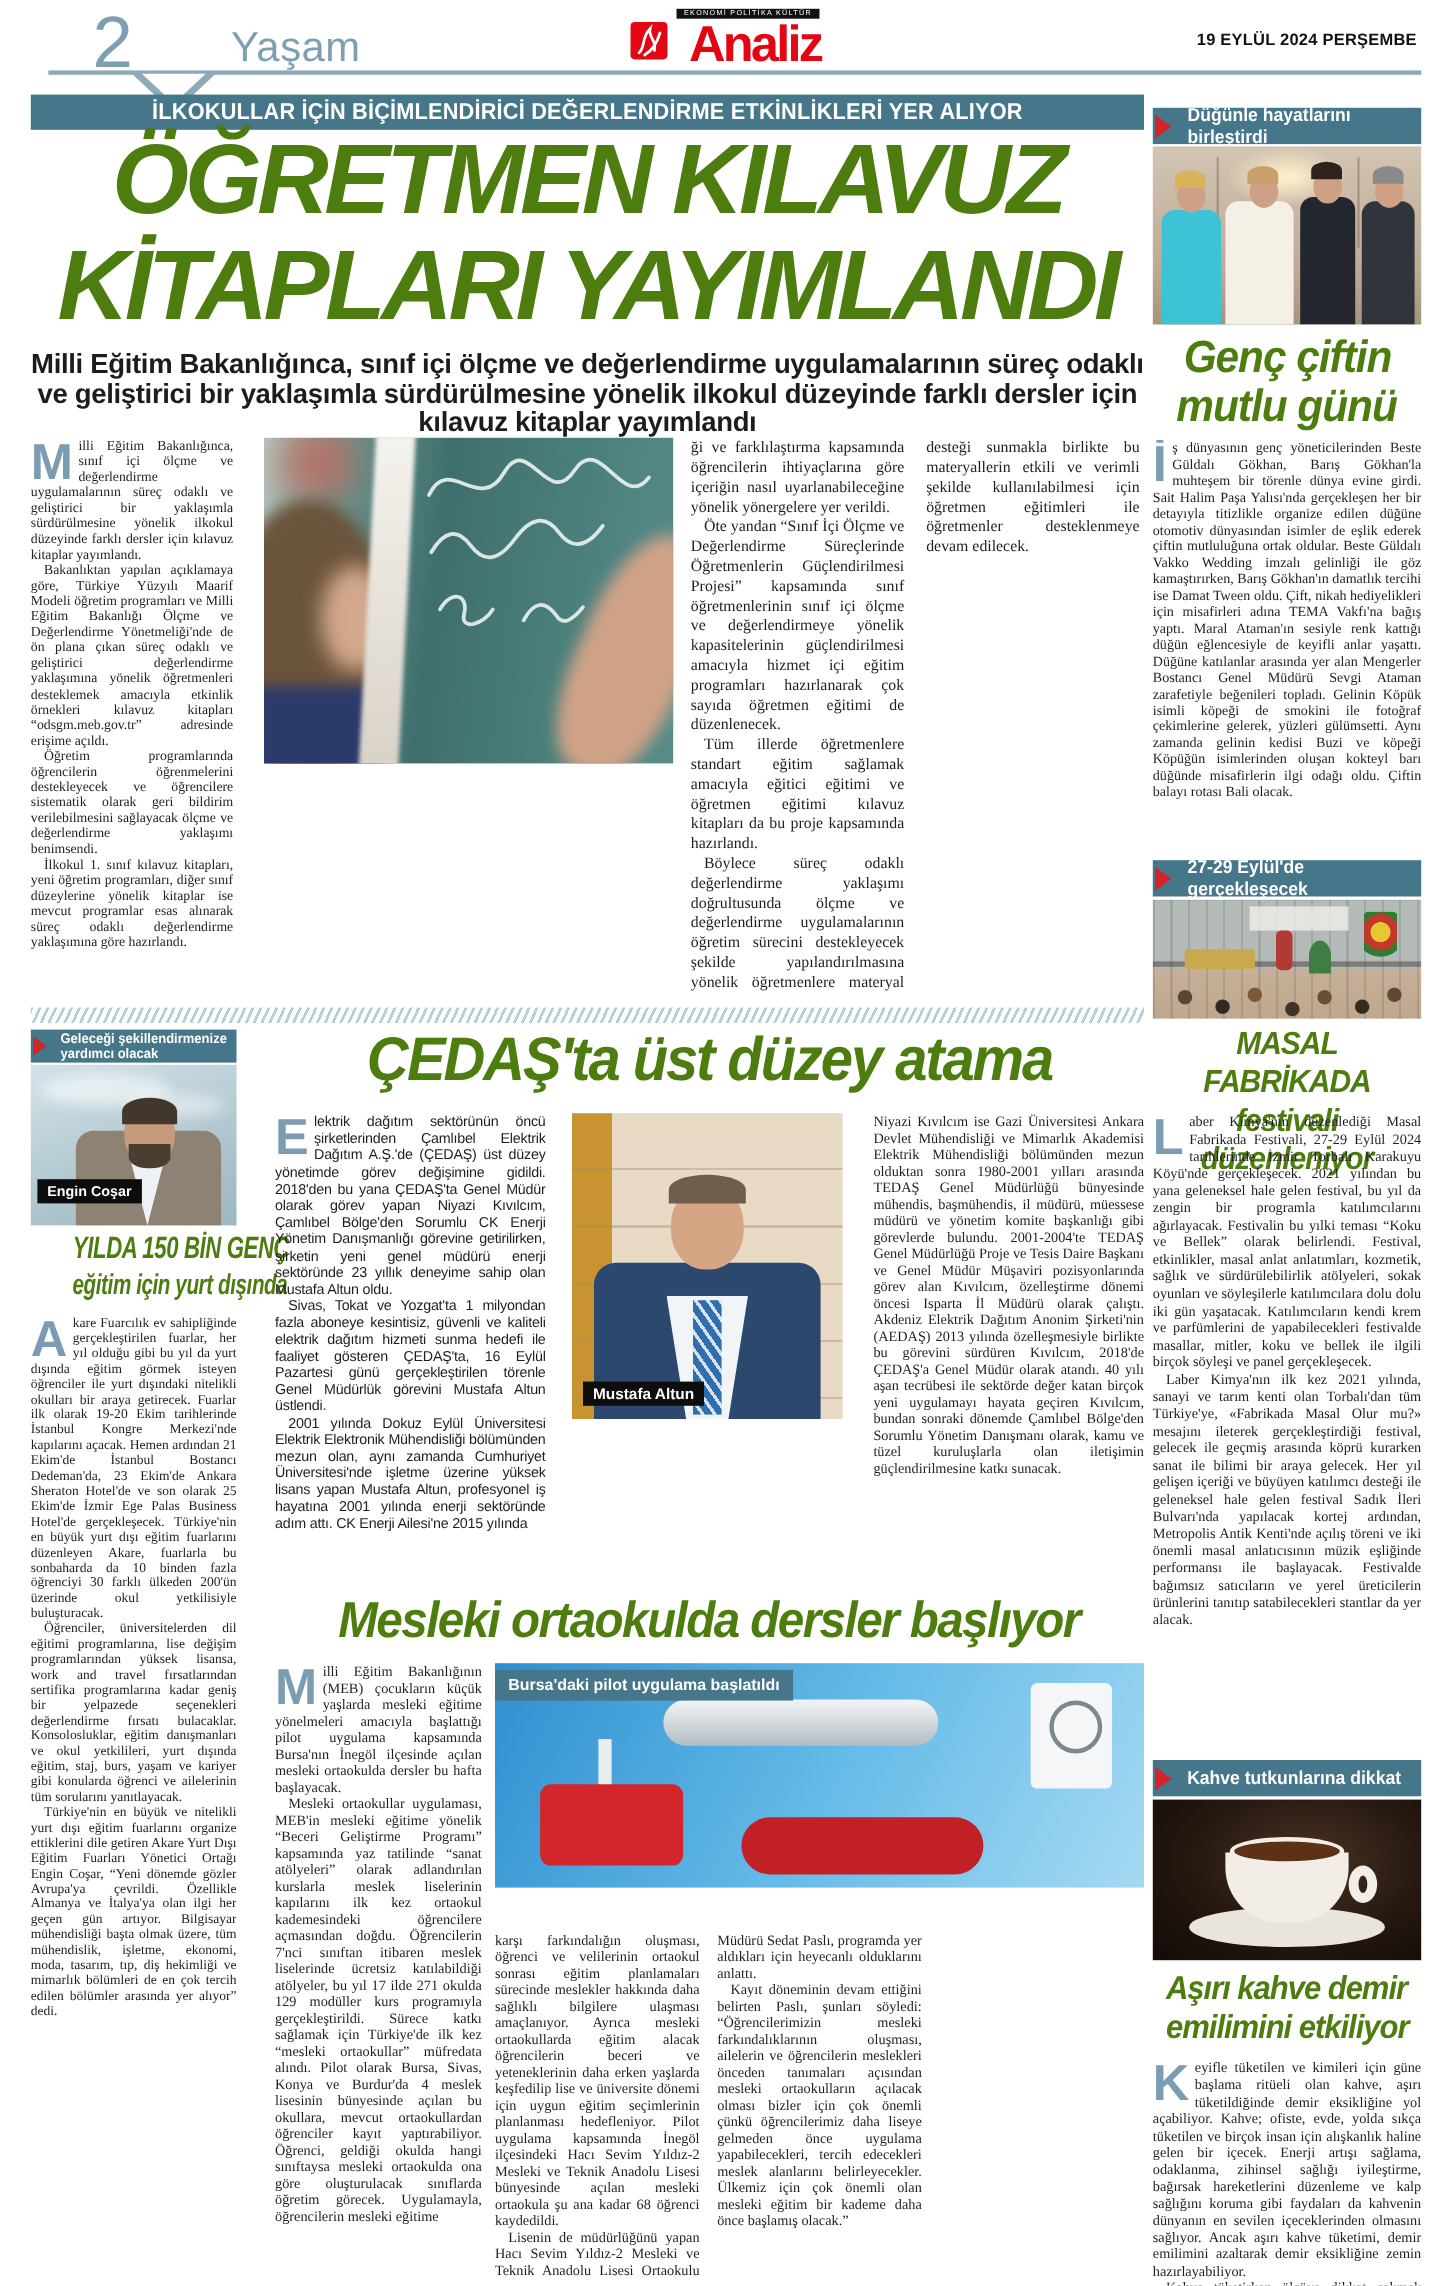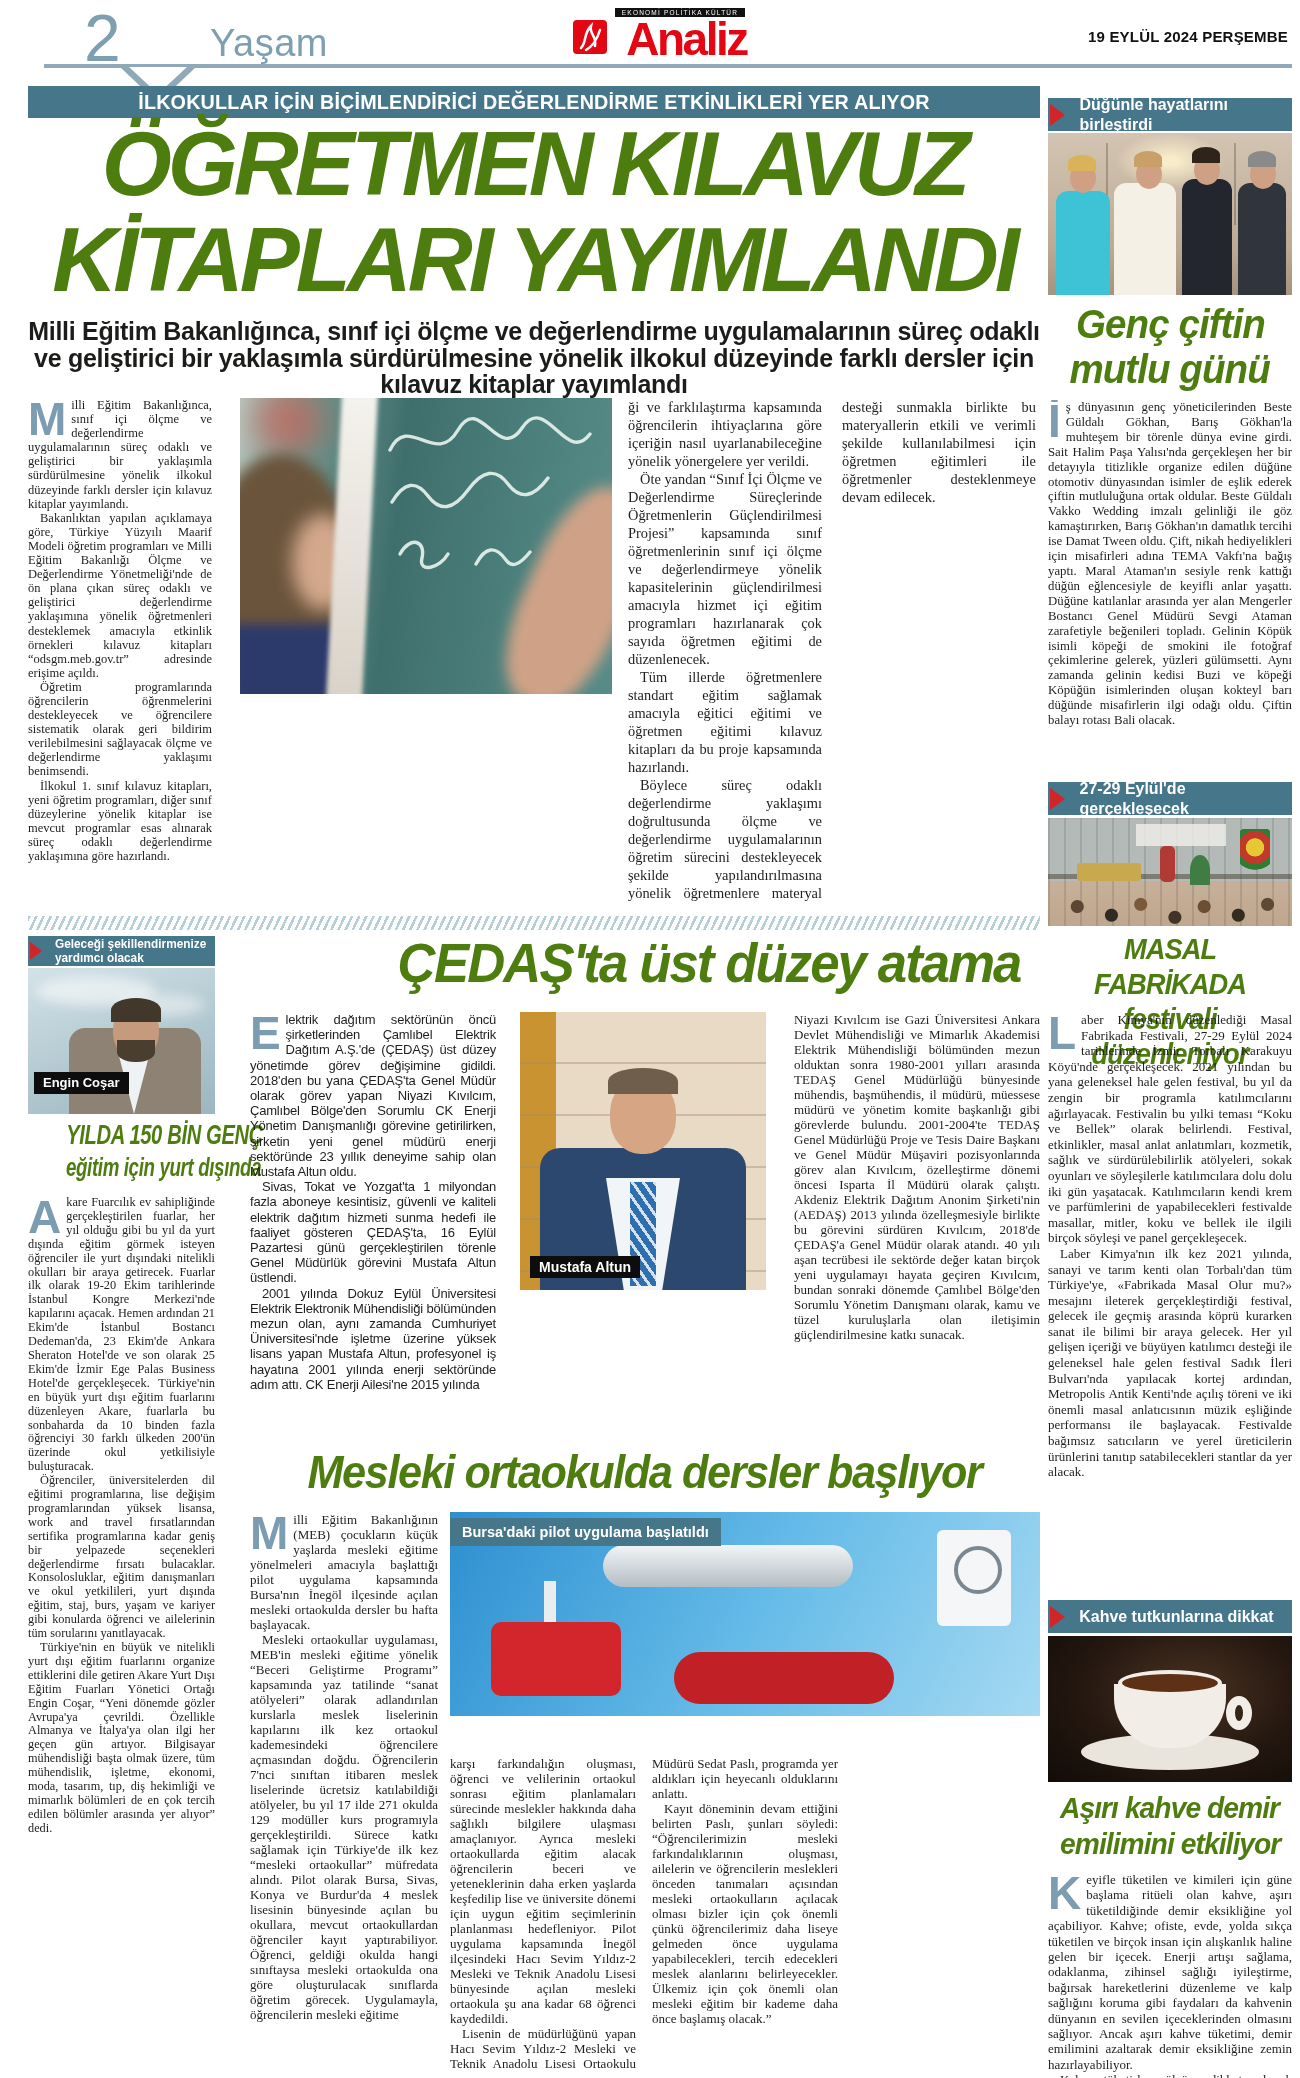--- a/index.html
+++ b/index.html
@@ -207,21 +207,21 @@
 <div class="abs hl" style="left:28px; top:1118px; width:187px;">
   <div style="font-size:28px; font-weight:800; line-height:34px; letter-spacing:-0.5px; white-space:nowrap;"><span class="cond7">YILDA 150 BİN GENÇ</span></div>
   <div style="font-size:26px; font-weight:600; line-height:30px; letter-spacing:-0.5px; white-space:nowrap;"><span class="cond7">eğitim için yurt dışında</span></div>
 </div>
 <div class="abs btxt dc" style="left:28px; top:1196px; width:187px; height:876px; font-size:12.3px; line-height:13.9px;">
     <p>Akare Fuarcılık ev sahipliğinde gerçekleştirilen fuarlar, her yıl olduğu gibi bu yıl da yurt dışında eğitim görmek isteyen öğrenciler ile yurt dışındaki nitelikli okulları bir araya getirecek. Fuarlar ilk olarak 19-20 Ekim tarihlerinde İstanbul Kongre Merkezi'nde kapılarını açacak. Hemen ardından 21 Ekim'de İstanbul Bostancı Dedeman'da, 23 Ekim'de Ankara Sheraton Hotel'de ve son olarak 25 Ekim'de İzmir Ege Palas Business Hotel'de gerçekleşecek. Türkiye'nin en büyük yurt dışı eğitim fuarlarını düzenleyen Akare, fuarlarla bu sonbaharda da 10 binden fazla öğrenciyi 30 farklı ülkeden 200'ün üzerinde okul yetkilisiyle buluşturacak.</p>
     <p>Öğrenciler, üniversitelerden dil eğitimi programlarına, lise değişim programlarından yüksek lisansa, work and travel fırsatlarından sertifika programlarına kadar geniş bir yelpazede seçenekleri değerlendirme fırsatı bulacaklar. Konsolosluklar, eğitim danışmanları ve okul yetkilileri, yurt dışında eğitim, staj, burs, yaşam ve kariyer gibi konularda öğrenci ve ailelerinin tüm sorularını yanıtlayacak.</p>
     <p>Türkiye'nin en büyük ve nitelikli yurt dışı eğitim fuarlarını organize ettiklerini dile getiren Akare Yurt Dışı Eğitim Fuarları Yönetici Ortağı Engin Coşar, “Yeni dönemde gözler Avrupa'ya çevrildi. Özellikle Almanya ve İtalya'ya olan ilgi her geçen gün artıyor. Bilgisayar mühendisliği başta olmak üzere, tüm mühendislik, işletme, ekonomi, moda, tasarım, tıp, diş hekimliği ve mimarlık bölümleri de en çok tercih edilen bölümler arasında yer alıyor” dedi.</p>
   </div>
 
-<div class="abs hl" style="left:250px; top:932px; width:790px; font-size:56px; font-weight:700; letter-spacing:-2px; line-height:62px; white-space:nowrap;text-align:right;"><span class="cond">ÇEDAŞ'ta üst düzey atama</span></div>
+<div class="abs hl" style="left:250px; top:932px; width:790px; font-size:56px; font-weight:700; letter-spacing:-2px; line-height:62px; white-space:nowrap;"><span class="cond">ÇEDAŞ'ta üst düzey atama</span></div>
 
 <div class="abs btxt dc sans-txt" style="left:250px; top:1012px; width:246px; height:430px; font-size:13px; line-height:15.2px;">
     <p>Elektrik dağıtım sektörünün öncü şirketlerinden Çamlıbel Elektrik Dağıtım A.Ş.'de (ÇEDAŞ) üst düzey yönetimde görev değişimine gidildi. 2018'den bu yana ÇEDAŞ'ta Genel Müdür olarak görev yapan Niyazi Kıvılcım, Çamlıbel Bölge'den Sorumlu CK Enerji Yönetim Danışmanlığı görevine getirilirken, şirketin yeni genel müdürü enerji sektöründe 23 yıllık deneyime sahip olan Mustafa Altun oldu.</p>
     <p>Sivas, Tokat ve Yozgat'ta 1 milyondan fazla aboneye kesintisiz, güvenli ve kaliteli elektrik dağıtım hizmeti sunma hedefi ile faaliyet gösteren ÇEDAŞ'ta, 16 Eylül Pazartesi günü gerçekleştirilen törenle Genel Müdürlük görevini Mustafa Altun üstlendi.</p>
     <p>2001 yılında Dokuz Eylül Üniversitesi Elektrik Elektronik Mühendisliği bölümünden mezun olan, aynı zamanda Cumhuriyet Üniversitesi'nde işletme üzerine yüksek lisans yapan Mustafa Altun, profesyonel iş hayatına 2001 yılında enerji sektöründe adım attı. CK Enerji Ailesi'ne 2015 yılında</p>
   </div>
 
 <div class="abs" style="left:520px; top:1012px; width:246px; height:430px;">
   <div class="photo altun" style="left:0; top:0; width:246px; height:278px;">
     <div class="pp a-suit"></div>

